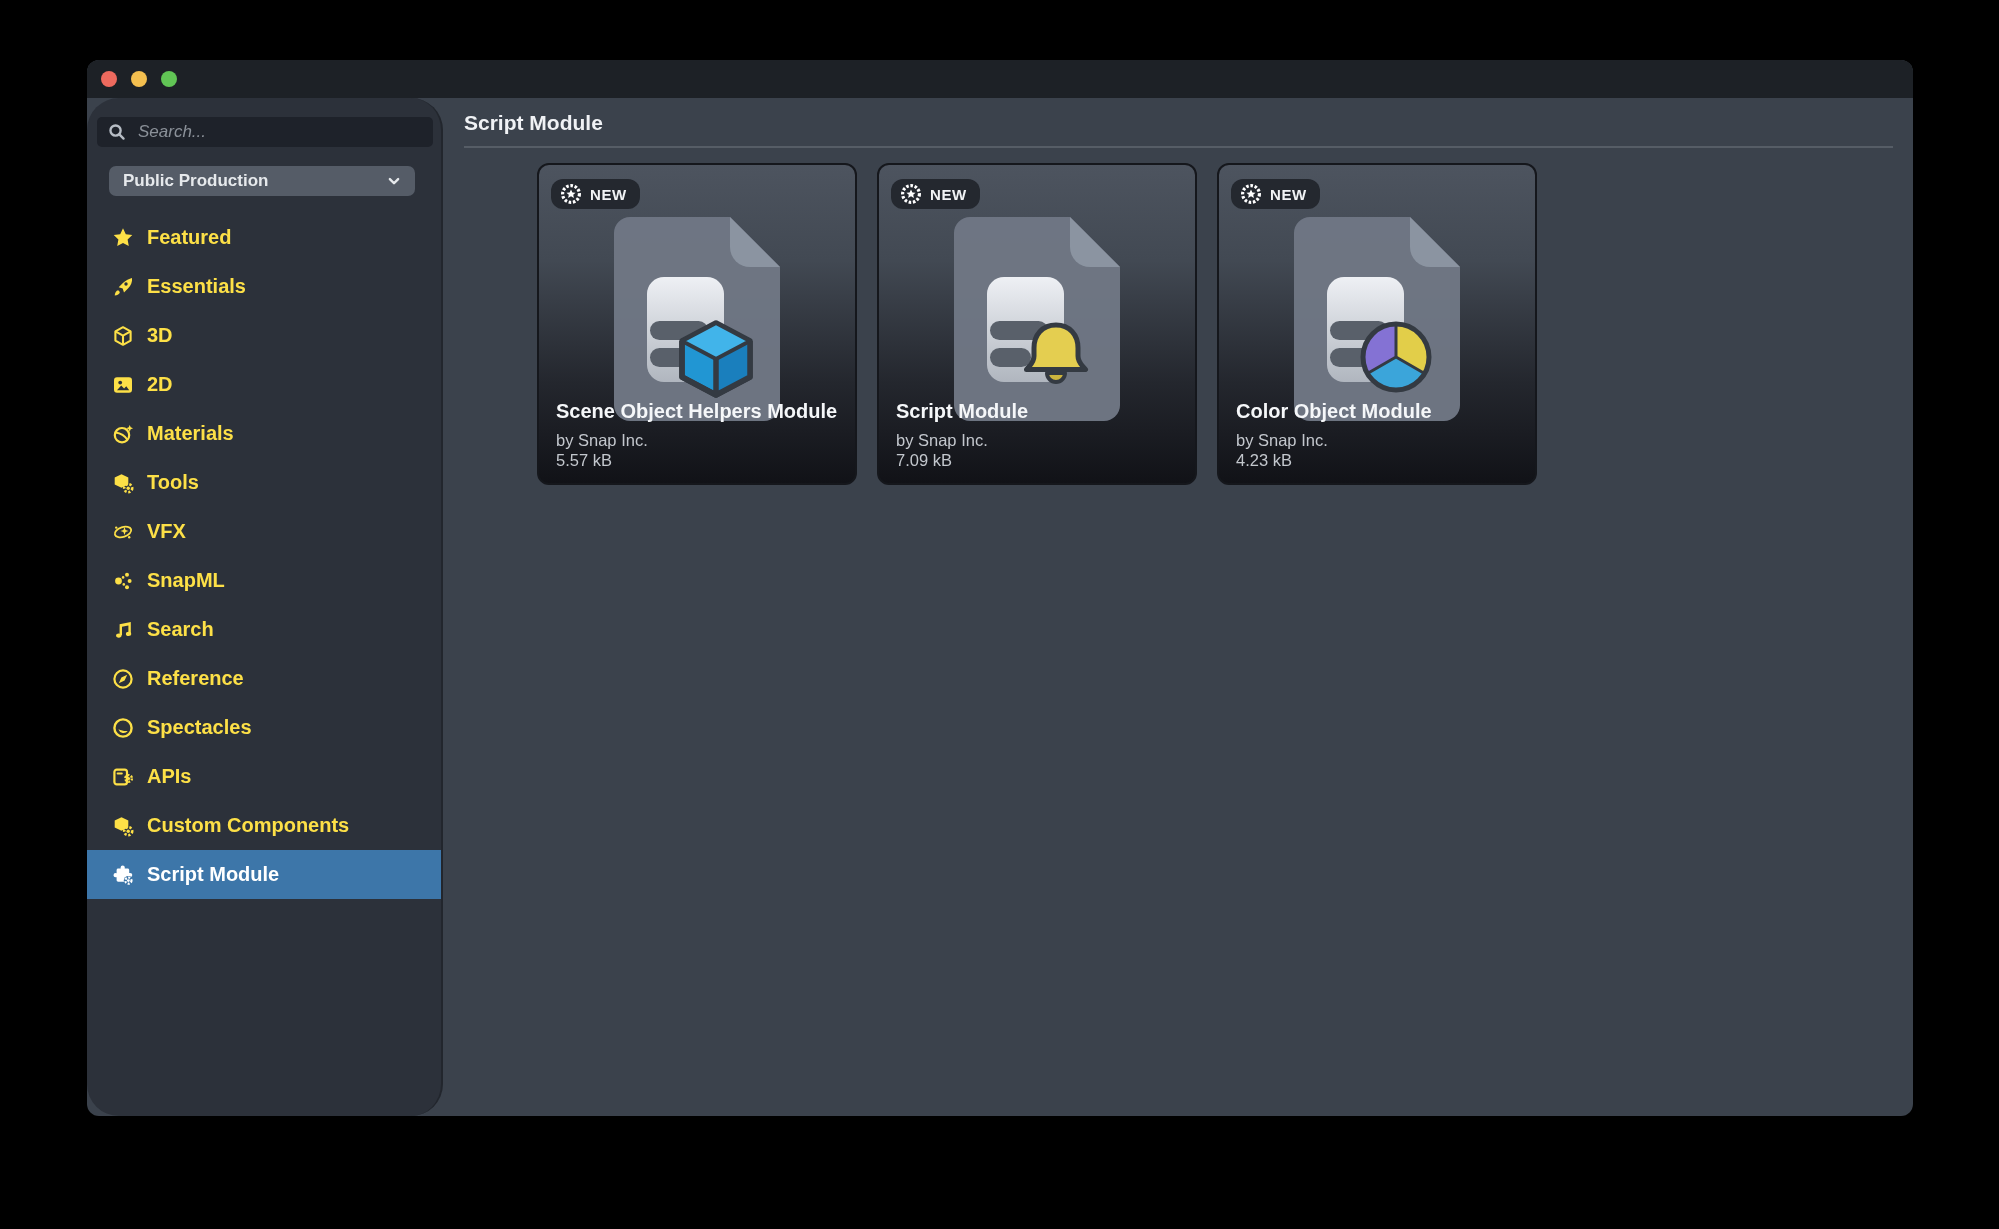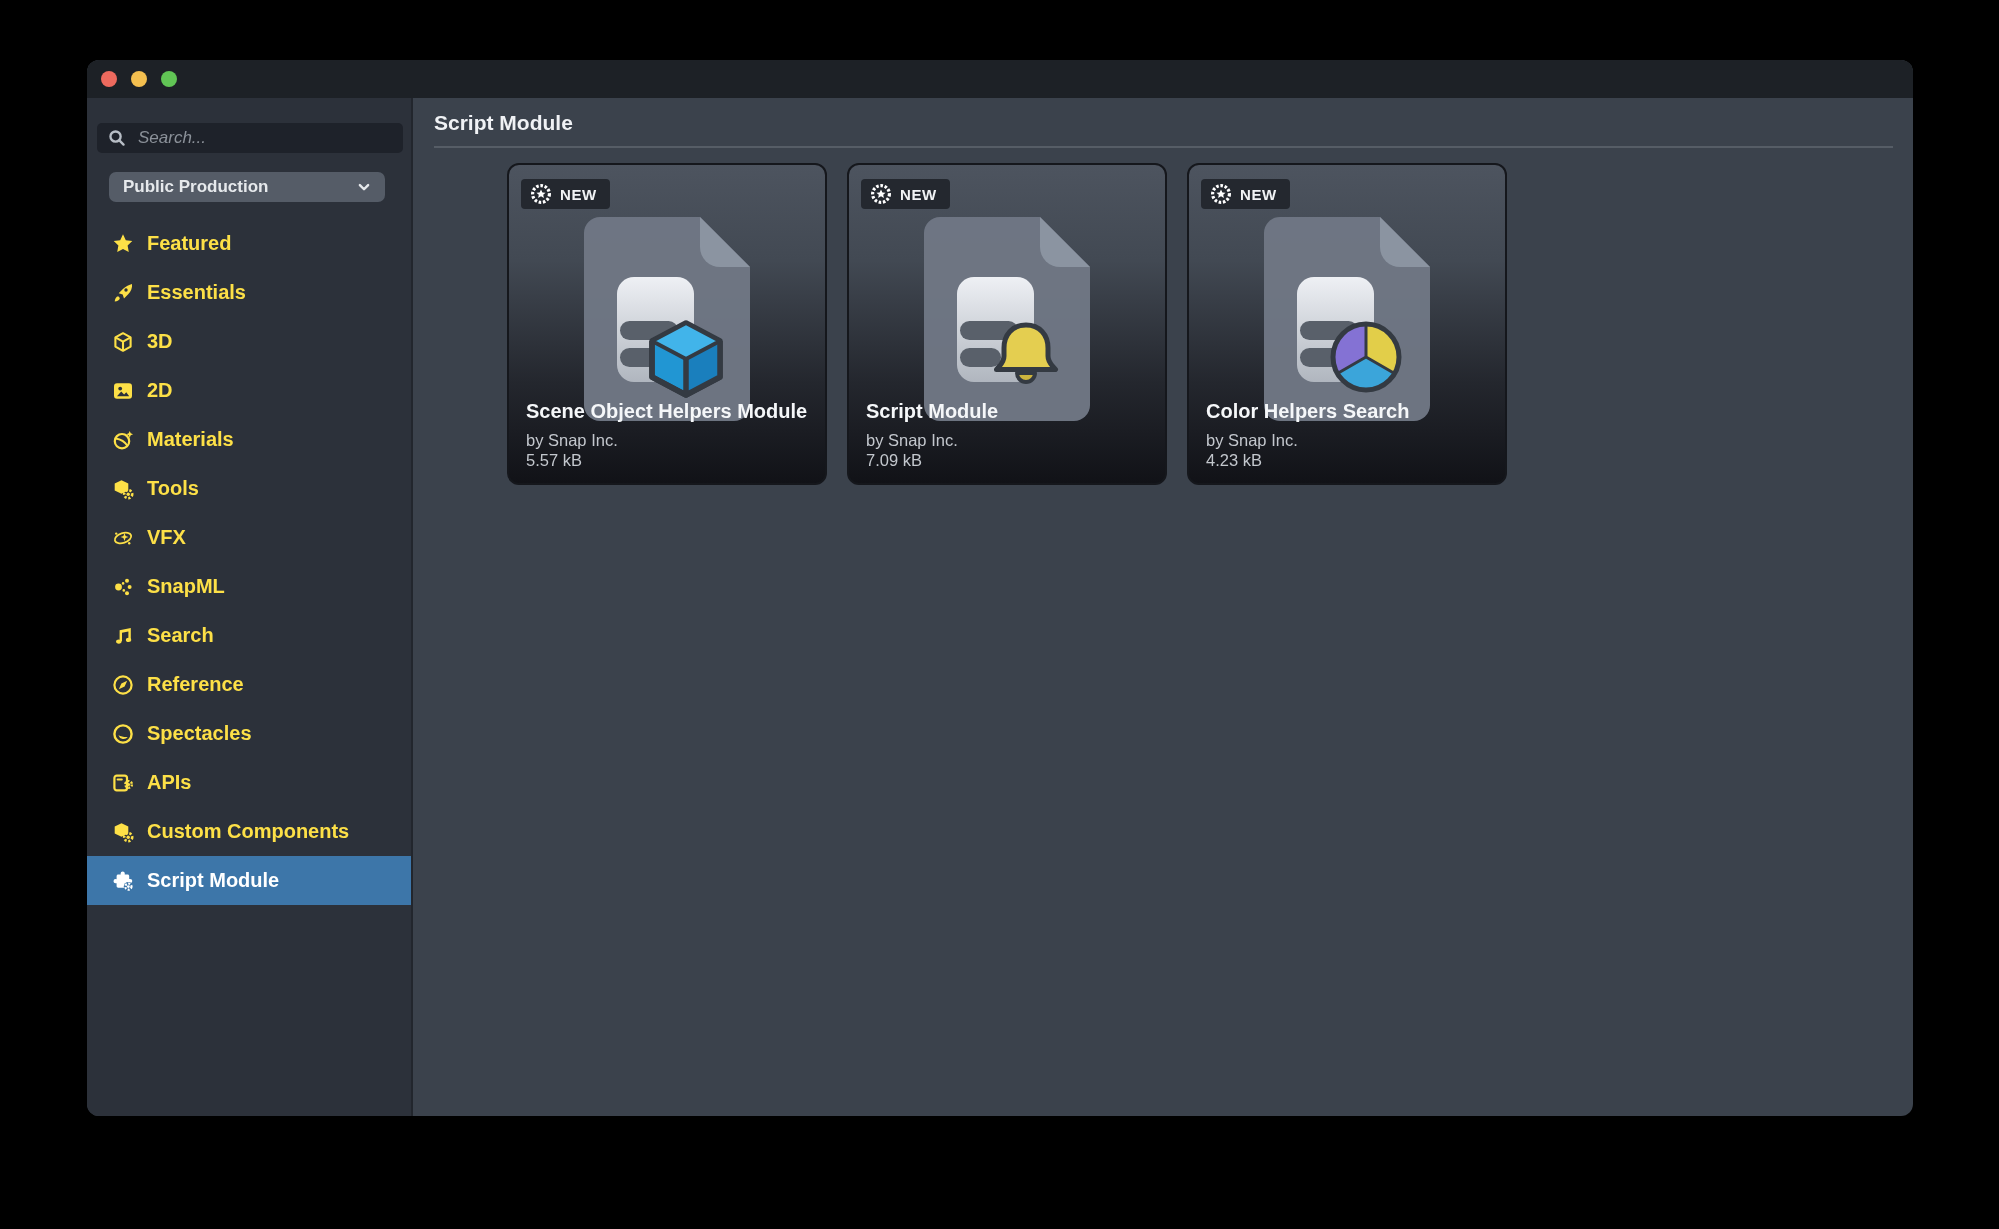--- a/index.html
+++ b/index.html
@@ -10,21 +10,21 @@
           overflow:hidden;background:#3b424c;display:flex;flex-direction:column;}
 
   
   .titlebar{height:38px;flex:none;background:#1d2126;display:flex;align-items:center;
             padding-left:14px;gap:14px;}
   .light{width:16px;height:16px;border-radius:50%;}
 
   .win-body{flex:1;display:flex;min-height:0;}
 
   
-  .sidebar{width:326px;flex:none;background:#2c313a;border-right:2px solid #22262d;padding-top:25px;}
+  .sidebar{width:356px;flex:none;background:#2c313a;border-right:2px solid #22262d;padding-top:19px;border-radius:32px;}
   .search{margin:0 8px 0 10px;height:30px;background:#1e222a;border-radius:5px;display:flex;
           align-items:center;padding:0 10px;gap:9px;}
   .search input{flex:1;min-width:0;background:transparent;border:none;outline:none;
           font-family:"Liberation Sans",sans-serif;font-style:italic;font-size:17px;color:#aeb4bb;}
   .search input::placeholder{color:#8b9199;opacity:1;}
   .dropdown{margin:19px 26px 0 22px;height:30px;background:#555c67;border-radius:7px;display:flex;
           align-items:center;padding:0 12px 0 14px;color:#e6e9ec;font-size:17px;font-weight:700;cursor:default;text-align:center;}
   .dropdown .chev{margin-left:auto;display:flex;}
   .nav{margin-top:17px;}
   .nav-item{height:49px;display:flex;align-items:center;padding-left:23px;gap:11px;color:#fde047;cursor:default;}
@@ -35,21 +35,21 @@
   
   .main{flex:1;display:flex;flex-direction:column;min-width:0;}
   .main-header{margin:0 20px 0 21px;height:50px;line-height:50px;font-size:21px;font-weight:700;
                color:#f0f2f5;border-bottom:2px solid #565d66;}
   .content{padding:15px 20px 0 94px;display:flex;gap:20px;}
 
   .card{position:relative;width:320px;height:322px;flex:none;border-radius:12px;border:2px solid #15171c;
         overflow:hidden;cursor:default;
         background:linear-gradient(180deg,#4d545f 0%,#424953 30%,#24272e 68%,#111217 100%);}
   .badge{position:absolute;top:14px;left:12px;height:30px;padding:0 13px 0 9px;background:#24282f;
-         border-radius:4px;display:flex;align-items:center;gap:8px;z-index:3;}
+         border-radius:12px;display:flex;align-items:center;gap:8px;z-index:3;}
   .badge-text{font-size:15px;font-weight:800;color:#f2f4f6;letter-spacing:.6px;}
   .doc{position:absolute;top:52px;left:50%;transform:translateX(-50%);z-index:1;}
   .card-text{position:absolute;left:17px;right:23px;bottom:13px;z-index:2;}
   .card-title{font-size:20px;font-weight:700;color:#f5f7f9;white-space:nowrap;line-height:24px;}
   .card-author{margin-top:7px;font-size:16.5px;color:#c3c7cd;line-height:20px;}
   .card-size{margin-top:0;font-size:16.5px;color:#c3c7cd;line-height:20px;}
 </style>
 </head>
 <body>
 
@@ -337,21 +337,21 @@
             <rect x="36" y="131" width="41" height="19" rx="9.5" fill="#59606a"></rect>
             <g transform="translate(62,100)">
               <path d="M40 40 40 7A33 33 0 0 1 68.6 56.5z" fill="#e2ce49"></path>
               <path d="M40 40 68.6 56.5A33 33 0 0 1 11.4 56.5z" fill="#3ba5da"></path>
               <path d="M40 40 11.4 56.5A33 33 0 0 1 40 7z" fill="#8472d4"></path>
               <path d="M40 40V7M40 40l28.6 16.5M40 40 11.4 56.5" stroke="#343a42" stroke-width="3"></path>
               <circle cx="40" cy="40" r="33" fill="none" stroke="#343a42" stroke-width="5"></circle>
             </g>
           </svg>
           <div class="card-text">
-            <div class="card-title">Color Helpers Search</div>
+            <div class="card-title">Color Object Module</div>
             <div class="card-author">by Snap Inc.</div>
             <div class="card-size">4.23 kB</div>
           </div>
         </div>
 
       </div>
     </div>
 
   </div>
 </div>

